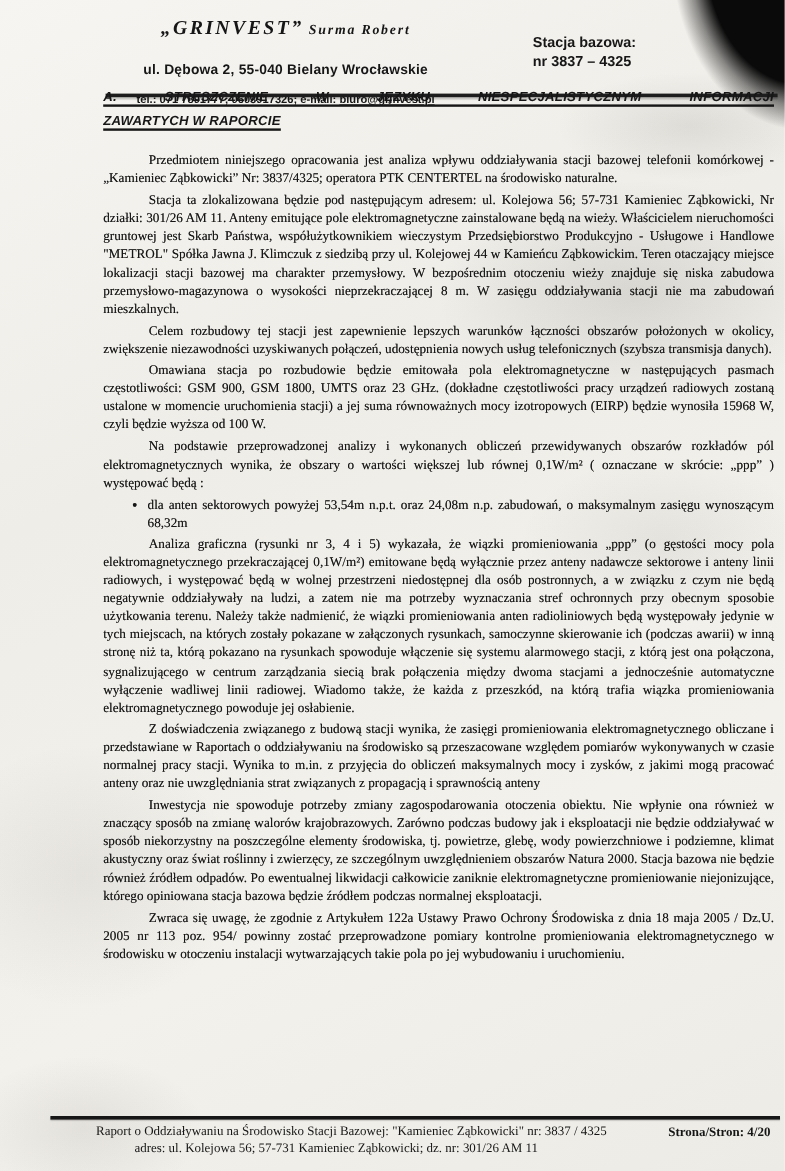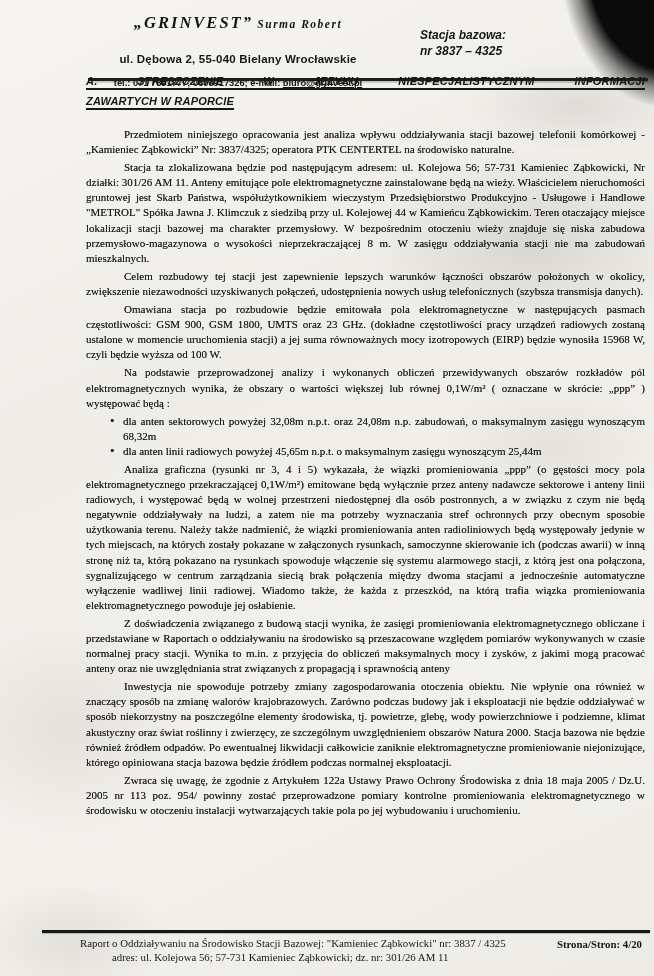--- a/index.html
+++ b/index.html
@@ -27,21 +27,21 @@
 
   
   .letterhead{position:absolute; top:13px; left:88px; right:10px; display:flex; align-items:flex-start;}
   .company{width:300px; text-align:center; line-height:1.25;}
   .company-name{font-family:"Liberation Serif", serif; font-style:italic; font-weight:bold;
     font-size:16.5px; letter-spacing:2px; white-space:nowrap;}
   .company-owner{font-size:11.5px; letter-spacing:1.5px; font-weight:bold;}
   .company-address{font-size:11.5px; font-weight:bold; margin-top:18px; letter-spacing:.2px;}
   .company-contact{font-size:9.3px; font-weight:bold; margin-top:12px;}
   .email{text-decoration:underline;}
-  .station{margin-left:32px; width:115px; font-size:12px; font-weight:bold; padding-top:14px; line-height:16px; white-space:nowrap;font-style:italic;}
+  .station{margin-left:56px; width:115px; font-size:12px; font-weight:bold; padding-top:14px; line-height:16px; white-space:nowrap;}
   .report{margin-left:28px; width:125px; text-align:center; font-family:"Liberation Serif", serif;
     font-size:13px; padding-top:7px; line-height:16px; white-space:nowrap;}
   .report-date{font-size:12px; font-variant:small-caps; letter-spacing:.3px;}
   .header-rule{position:absolute; top:70px; left:88px; right:6px; height:3px; background:#1d1d1d;
     box-shadow:0 2px 1px rgba(0,0,0,.18); border:none;}
 
   
   .heading{position:absolute; top:72px; left:86px; right:9px;
     font-size:11px; font-weight:bold; font-style:italic; line-height:19.5px; letter-spacing:.2px;}
   .h-line1{display:block; text-align:justify; text-align-last:justify;
@@ -102,22 +102,21 @@
     <span class="h-line2">ZAWARTYCH W RAPORCIE</span>
   </div>
 
   <div class="body-text">
     <p>Przedmiotem niniejszego opracowania jest analiza wpływu oddziaływania stacji bazowej telefonii komórkowej -„Kamieniec Ząbkowicki” Nr: 3837/4325; operatora PTK CENTERTEL na środowisko naturalne.</p>
     <p>Stacja ta zlokalizowana będzie pod następującym adresem: ul. Kolejowa 56; 57-731 Kamieniec Ząbkowicki, Nr działki: 301/26 AM 11. Anteny emitujące pole elektromagnetyczne zainstalowane będą na wieży. Właścicielem nieruchomości gruntowej jest Skarb Państwa, współużytkownikiem wieczystym Przedsiębiorstwo Produkcyjno - Usługowe i Handlowe "METROL" Spółka Jawna J. Klimczuk z siedzibą przy ul. Kolejowej 44 w Kamieńcu Ząbkowickim. Teren otaczający miejsce lokalizacji stacji bazowej ma charakter przemysłowy. W bezpośrednim otoczeniu wieży znajduje się niska zabudowa przemysłowo-magazynowa o wysokości nieprzekraczającej 8 m. W zasięgu oddziaływania stacji nie ma zabudowań mieszkalnych.</p>
     <p>Celem rozbudowy tej stacji jest zapewnienie lepszych warunków łączności obszarów położonych w okolicy, zwiększenie niezawodności uzyskiwanych połączeń, udostępnienia nowych usług telefonicznych (szybsza transmisja danych).</p>
     <p>Omawiana stacja po rozbudowie będzie emitowała pola elektromagnetyczne w następujących pasmach częstotliwości: GSM 900, GSM 1800, UMTS oraz 23 GHz. (dokładne częstotliwości pracy urządzeń radiowych zostaną ustalone w momencie uruchomienia stacji) a jej suma równoważnych mocy izotropowych (EIRP) będzie wynosiła 15968 W, czyli będzie wyższa od 100 W.</p>
     <p>Na podstawie przeprowadzonej analizy i wykonanych obliczeń przewidywanych obszarów rozkładów pól elektromagnetycznych wynika, że obszary o wartości większej lub równej 0,1W/m² ( oznaczane w skrócie: „ppp” ) występować będą :</p>
     <ul>
-      <li>dla anten sektorowych powyżej 32,08m n.p.t. oraz 24,08m n.p. zabudowań, o maksymalnym zasięgu wynoszącym 68,32m</li>
-      <li>dla anten linii radiowych powyżej 45,65m n.p.t. o maksymalnym zasięgu wynoszącym 25,44m</li>
+      <li>dla anten sektorowych powyżej 53,54m n.p.t. oraz 24,08m n.p. zabudowań, o maksymalnym zasięgu wynoszącym 68,32m</li>
     </ul>
     <p>Analiza graficzna (rysunki nr 3, 4 i 5) wykazała, że wiązki promieniowania „ppp” (o gęstości mocy pola elektromagnetycznego przekraczającej 0,1W/m²) emitowane będą wyłącznie przez anteny nadawcze sektorowe i anteny linii radiowych, i występować będą w wolnej przestrzeni niedostępnej dla osób postronnych, a w związku z czym nie będą negatywnie oddziaływały na ludzi, a zatem nie ma potrzeby wyznaczania stref ochronnych przy obecnym sposobie użytkowania terenu. Należy także nadmienić, że wiązki promieniowania anten radioliniowych będą występowały jedynie w tych miejscach, na których zostały pokazane w załączonych rysunkach, samoczynne skierowanie ich (podczas awarii) w inną stronę niż ta, którą pokazano na rysunkach spowoduje włączenie się systemu alarmowego stacji, z którą jest ona połączona, sygnalizującego w centrum zarządzania siecią brak połączenia między dwoma stacjami a jednocześnie automatyczne wyłączenie wadliwej linii radiowej. Wiadomo także, że każda z przeszkód, na którą trafia wiązka promieniowania elektromagnetycznego powoduje jej osłabienie.</p>
     <p>Z doświadczenia związanego z budową stacji wynika, że zasięgi promieniowania elektromagnetycznego obliczane i przedstawiane w Raportach o oddziaływaniu na środowisko są przeszacowane względem pomiarów wykonywanych w czasie normalnej pracy stacji. Wynika to m.in. z przyjęcia do obliczeń maksymalnych mocy i zysków, z jakimi mogą pracować anteny oraz nie uwzględniania strat związanych z propagacją i sprawnością anteny</p>
     <p>Inwestycja nie spowoduje potrzeby zmiany zagospodarowania otoczenia obiektu. Nie wpłynie ona również w znaczący sposób na zmianę walorów krajobrazowych. Zarówno podczas budowy jak i eksploatacji nie będzie oddziaływać w sposób niekorzystny na poszczególne elementy środowiska, tj. powietrze, glebę, wody powierzchniowe i podziemne, klimat akustyczny oraz świat roślinny i zwierzęcy, ze szczególnym uwzględnieniem obszarów Natura 2000. Stacja bazowa nie będzie również źródłem odpadów. Po ewentualnej likwidacji całkowicie zaniknie elektromagnetyczne promieniowanie niejonizujące, którego opiniowana stacja bazowa będzie źródłem podczas normalnej eksploatacji.</p>
     <p>Zwraca się uwagę, że zgodnie z Artykułem 122a Ustawy Prawo Ochrony Środowiska z dnia 18 maja 2005 / Dz.U. 2005 nr 113 poz. 954/ powinny zostać przeprowadzone pomiary kontrolne promieniowania elektromagnetycznego w środowisku w otoczeniu instalacji wytwarzających takie pola po jej wybudowaniu i uruchomieniu.</p>
   </div>
 
   <div class="footer">
     <hr class="footer-rule">
     <div class="footer-row">

